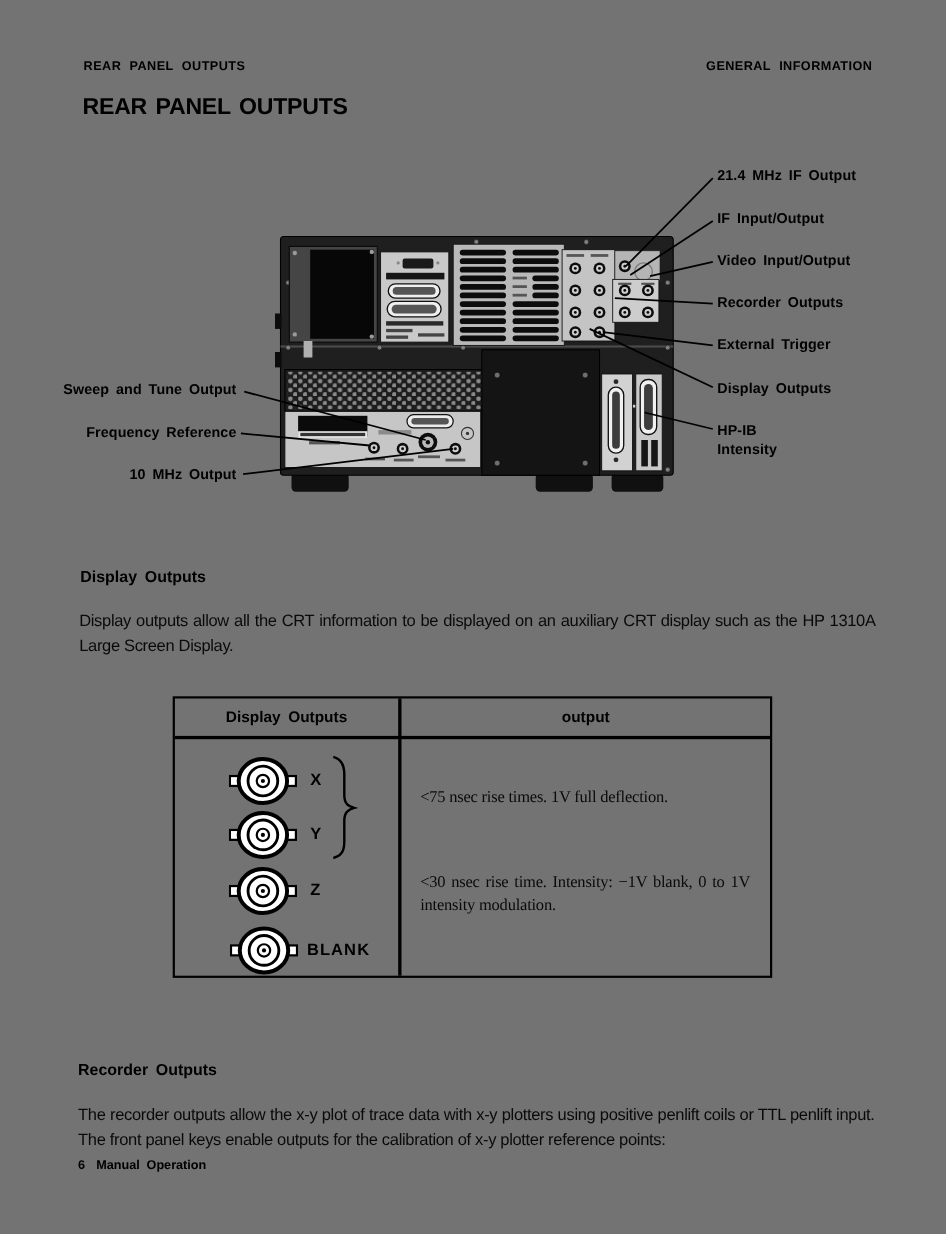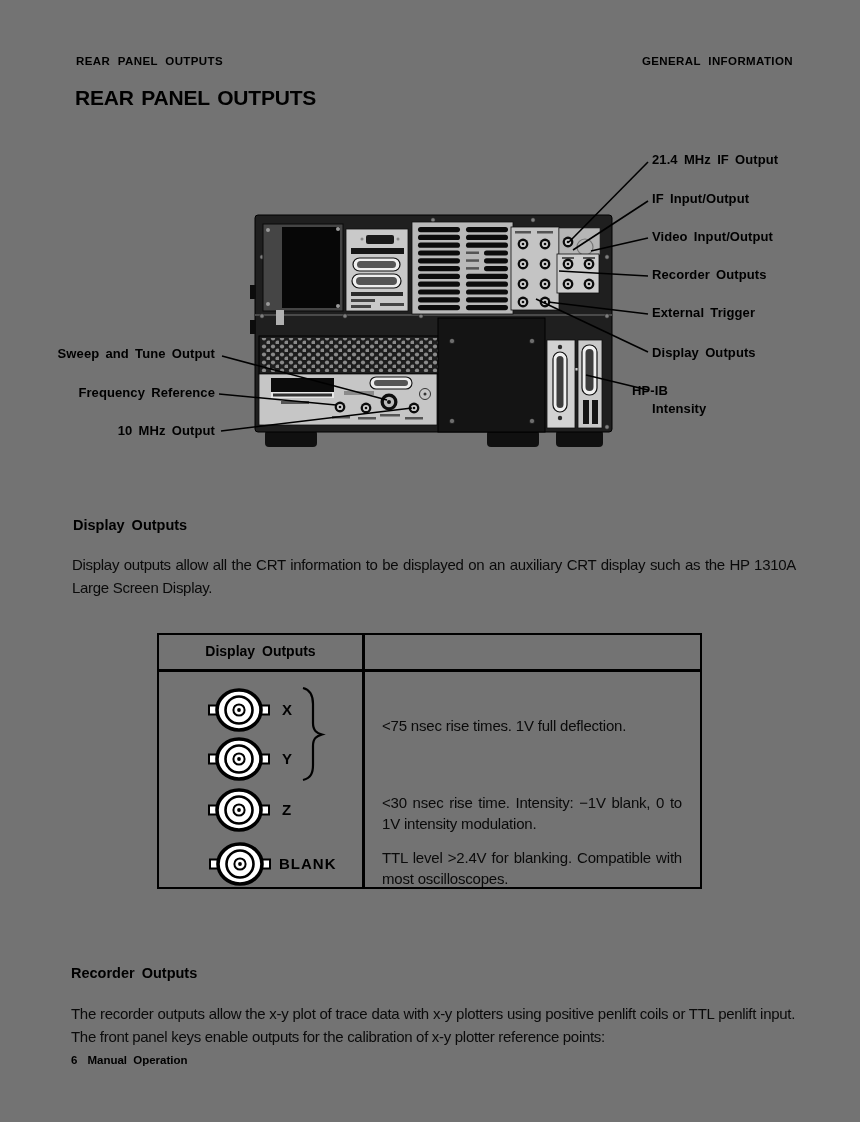--- a/index.html
+++ b/index.html
@@ -17,21 +17,21 @@
             letter-spacing:-.3px;text-align:justify;color:#0a0a0a;}
   
   .dtable{position:absolute;left:157px;top:633px;width:541px;height:252px;border:2.5px solid #000;}
   .dtable .vline{position:absolute;left:203px;top:0;width:2.5px;height:100%;background:#000;}
   .dtable .hline{position:absolute;left:0;top:34px;width:100%;height:3px;background:#000;}
   .th{position:absolute;top:8px;font-weight:bold;font-size:14px;word-spacing:3px;text-align:center;}
   .th1{left:0;width:203px;}
   .th2{left:206px;width:335px;}
   .bnc-wrap{position:absolute;width:62px;height:46px;}
   .bnc-label{position:absolute;font-weight:bold;font-size:15px;letter-spacing:.5px;}
-  .cell-text{position:absolute;left:223px;width:300px;font-family:Liberation Sans, sans-serif;
+  .cell-text{position:absolute;left:223px;width:300px;font-family:Liberation Serif, serif;
              font-size:15px;line-height:21px;letter-spacing:-.2px;text-align:justify;color:#0a0a0a;}
   .footer{position:absolute;left:71px;top:1054px;font-weight:bold;font-size:11.5px;word-spacing:3px;}
   .footer .pg{margin-right:10px;}
   svg{display:block;}
 </style>
 </head>
 <body>
 
 <div class="page">
 
@@ -235,35 +235,36 @@
         <line x1="221" y1="431" x2="412" y2="408"></line>
       </g>
     </svg>
 
     <div class="callout rt" style="left:652px;top:152px">21.4 MHz IF Output</div>
     <div class="callout rt" style="left:652px;top:191px">IF Input/Output</div>
     <div class="callout rt" style="left:652px;top:229px">Video Input/Output</div>
     <div class="callout rt" style="left:652px;top:267px">Recorder Outputs</div>
     <div class="callout rt" style="left:652px;top:305px">External Trigger</div>
     <div class="callout rt" style="left:652px;top:345px">Display Outputs</div>
-    <div class="callout rt" style="left:632px;top:383px">HP-IB</div>
+    <div class="callout rt" style="left:652px;top:383px">HP-IB</div>
     <div class="callout rt" style="left:652px;top:401px">Intensity</div>
 
     <div class="callout lt" style="right:645px;top:346px">Sweep and Tune Output</div>
     <div class="callout lt" style="right:645px;top:385px">Frequency Reference</div>
     <div class="callout lt" style="right:645px;top:423px">10 MHz Output</div>
   </div>
 
   <div class="h2" style="left:73px;top:517px">Display Outputs</div>
   <div class="body-par" style="left:72px;top:553px;width:724px">Display outputs allow all the CRT information to be displayed on an auxiliary CRT display such as the HP 1310A Large Screen Display.</div>
 
   <div class="dtable">
     <div class="vline"></div>
     <div class="hline"></div>
     <div class="th th1">Display Outputs</div>
+    <div class="th th2">output</div>
 
     <div class="bnc-wrap" style="left:49px;top:52px">
       <svg width="62" height="46" viewBox="-31 -23 62 46">
           <use href="#bnc-table"></use>
         </svg>
     </div>
     <div class="bnc-wrap" style="left:49px;top:101px">
       <svg width="62" height="46" viewBox="-31 -23 62 46">
           <use href="#bnc-table"></use>
         </svg>
@@ -283,21 +284,20 @@
     <div class="bnc-label" style="left:123px;top:115px">Y</div>
     <div class="bnc-label" style="left:123px;top:166px">Z</div>
     <div class="bnc-label" style="left:120px;top:220px;letter-spacing:1px">BLANK</div>
 
     <svg style="position:absolute;left:142px;top:50px" width="30" height="98" viewBox="0 0 30 98">
       <path d="M2,3 C10,5 12,11 12,19 L12,38 C12,46 16,48 21,49.5 C16,51 12,53 12,61 L12,80 C12,88 10,93 2,95" fill="none" stroke="#000" stroke-width="2.2"></path>
     </svg>
 
     <div class="cell-text" style="top:80px">&lt;75 nsec rise times. 1V full deflection.</div>
     <div class="cell-text" style="top:157px">&lt;30 nsec rise time. Intensity: −1V blank, 0 to 1V intensity modulation.</div>
-    <div class="cell-text" style="top:212px">TTL level &gt;2.4V for blanking. Compatible with most oscilloscopes.</div>
   </div>
 
   <div class="h2" style="left:71px;top:965px">Recorder Outputs</div>
   <div class="body-par" style="left:71px;top:1002px;width:724px">The recorder outputs allow the x-y plot of trace data with x-y plotters using positive penlift coils or TTL penlift input. The front panel keys enable outputs for the calibration of x-y plotter reference points:</div>
 
   <div class="footer">
     <span class="pg">6</span><span>Manual Operation</span>
   </div>
 </div>
 

